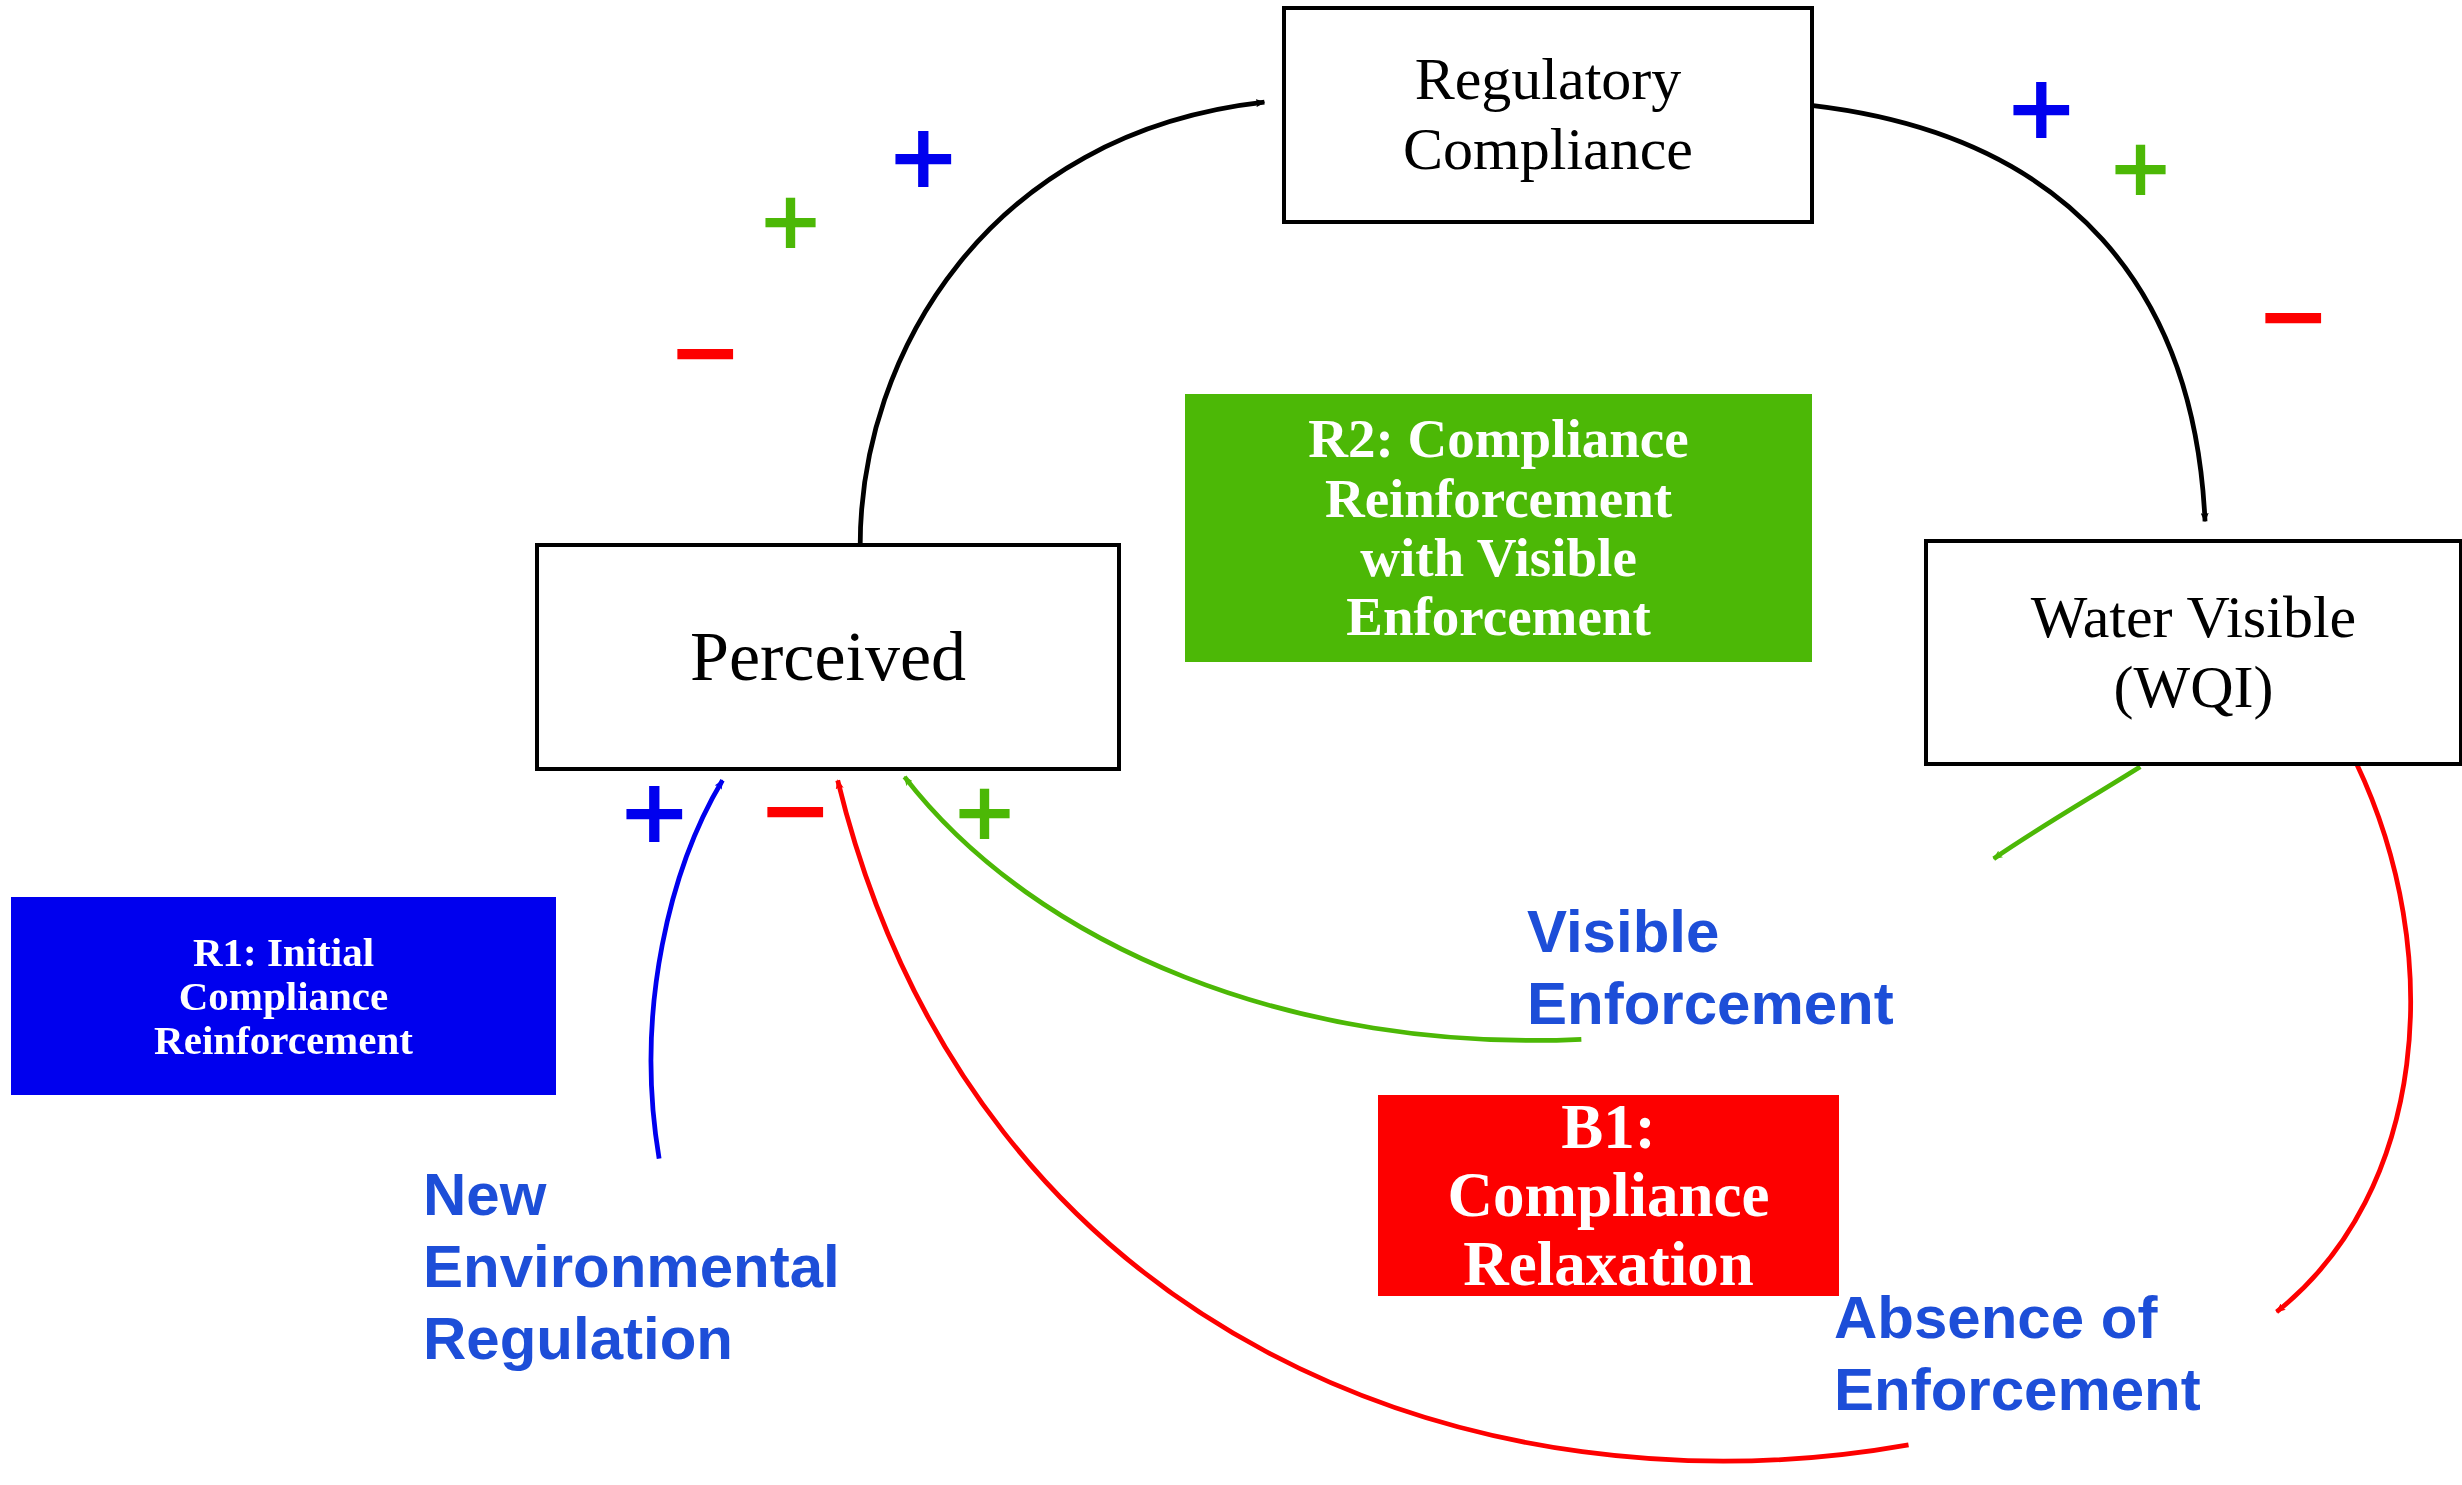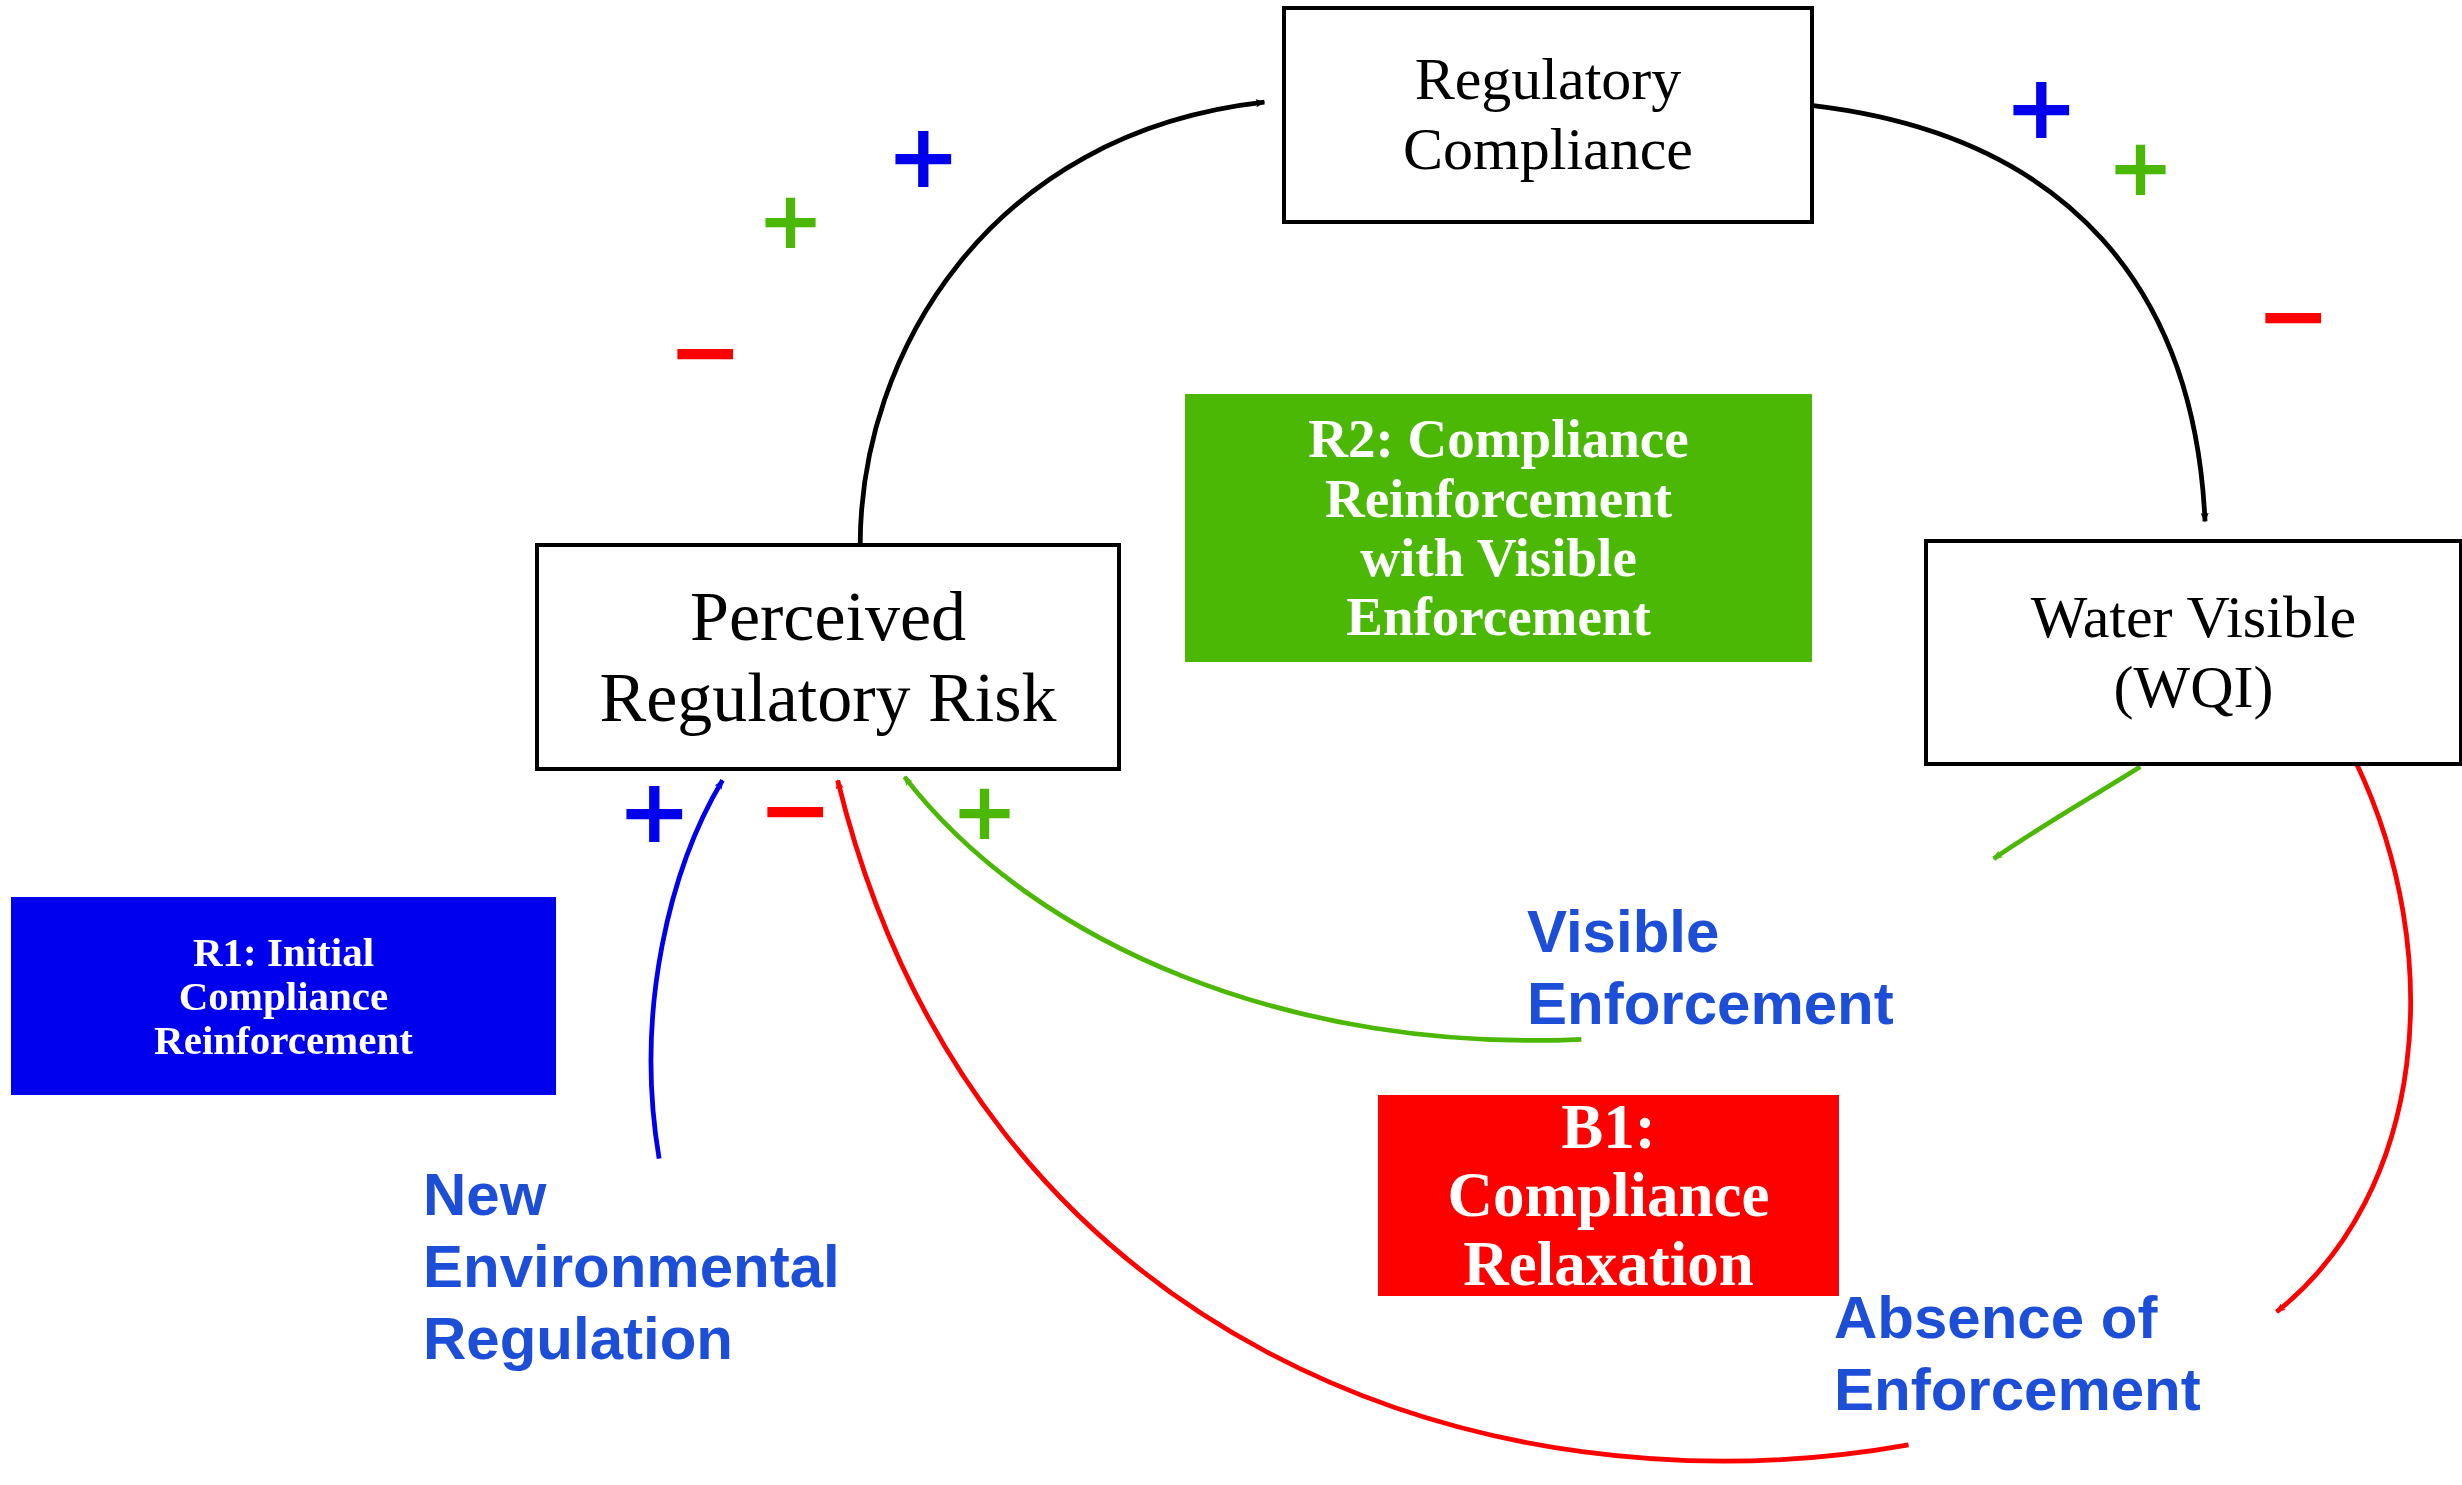--- a/index.html
+++ b/index.html
@@ -113,21 +113,20 @@
     <path d="M 967,1700 C 930,1480 985,1270 1060,1145" fill="none" stroke="#0000ee" stroke-width="7" marker-end="url(#arrow-blue)"></path>
   </svg>
 
   <div class="var-box" style="left:1282px; top:5.5px; width:532px; height:218px; font-size:60px;">
     <span class="ln">Regulatory</span>
     <span class="ln">Compliance</span>
   </div>
 
   <div class="var-box" style="left:535px; top:543px; width:586px; height:228px; font-size:70px;align-items:center;">
     <span class="ln">Perceived</span>
-    <span class="ln">Regulatory Risk</span>
   </div>
 
   <div class="var-box" style="left:1924px; top:539px; width:539px; height:227px; font-size:60px;">
     <span class="ln">Water Visible</span>
     <span class="ln">(WQI)</span>
   </div>
 
   <div class="var-text" style="left:1527px; top:896px; width:491px; font-size:60px;">
     <span class="ln">Visible</span>
     <span class="ln">Enforcement</span>

